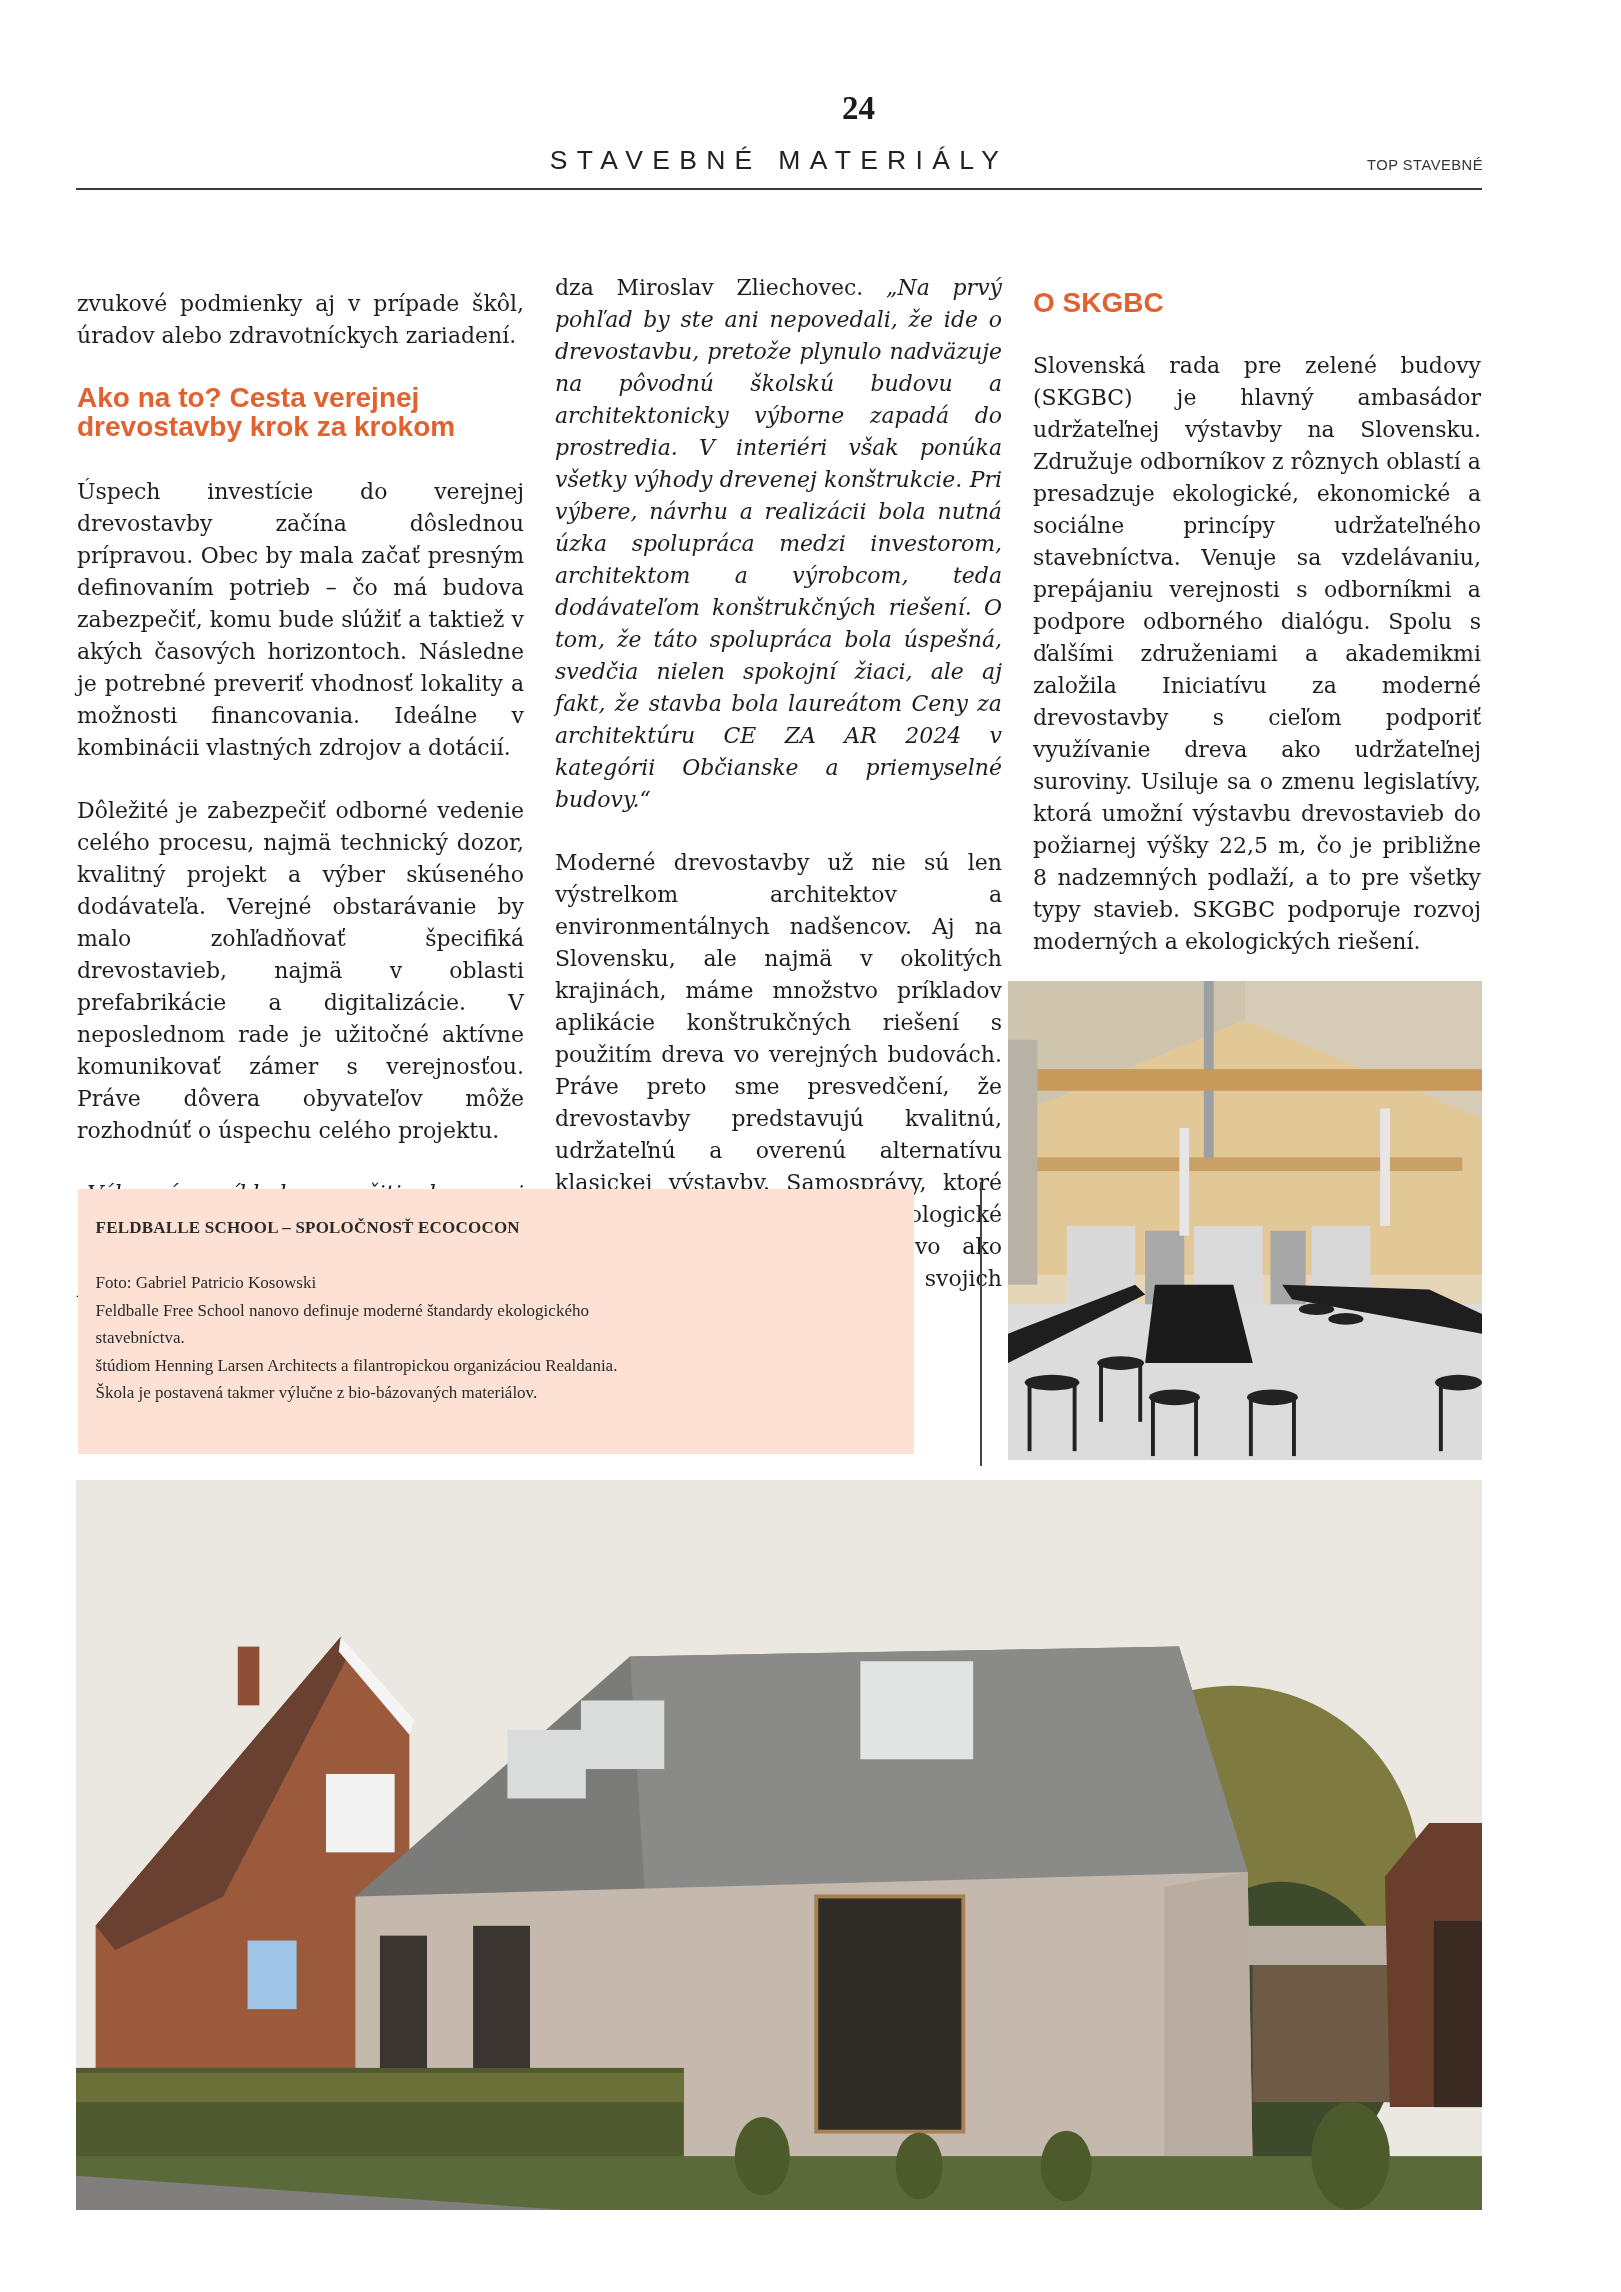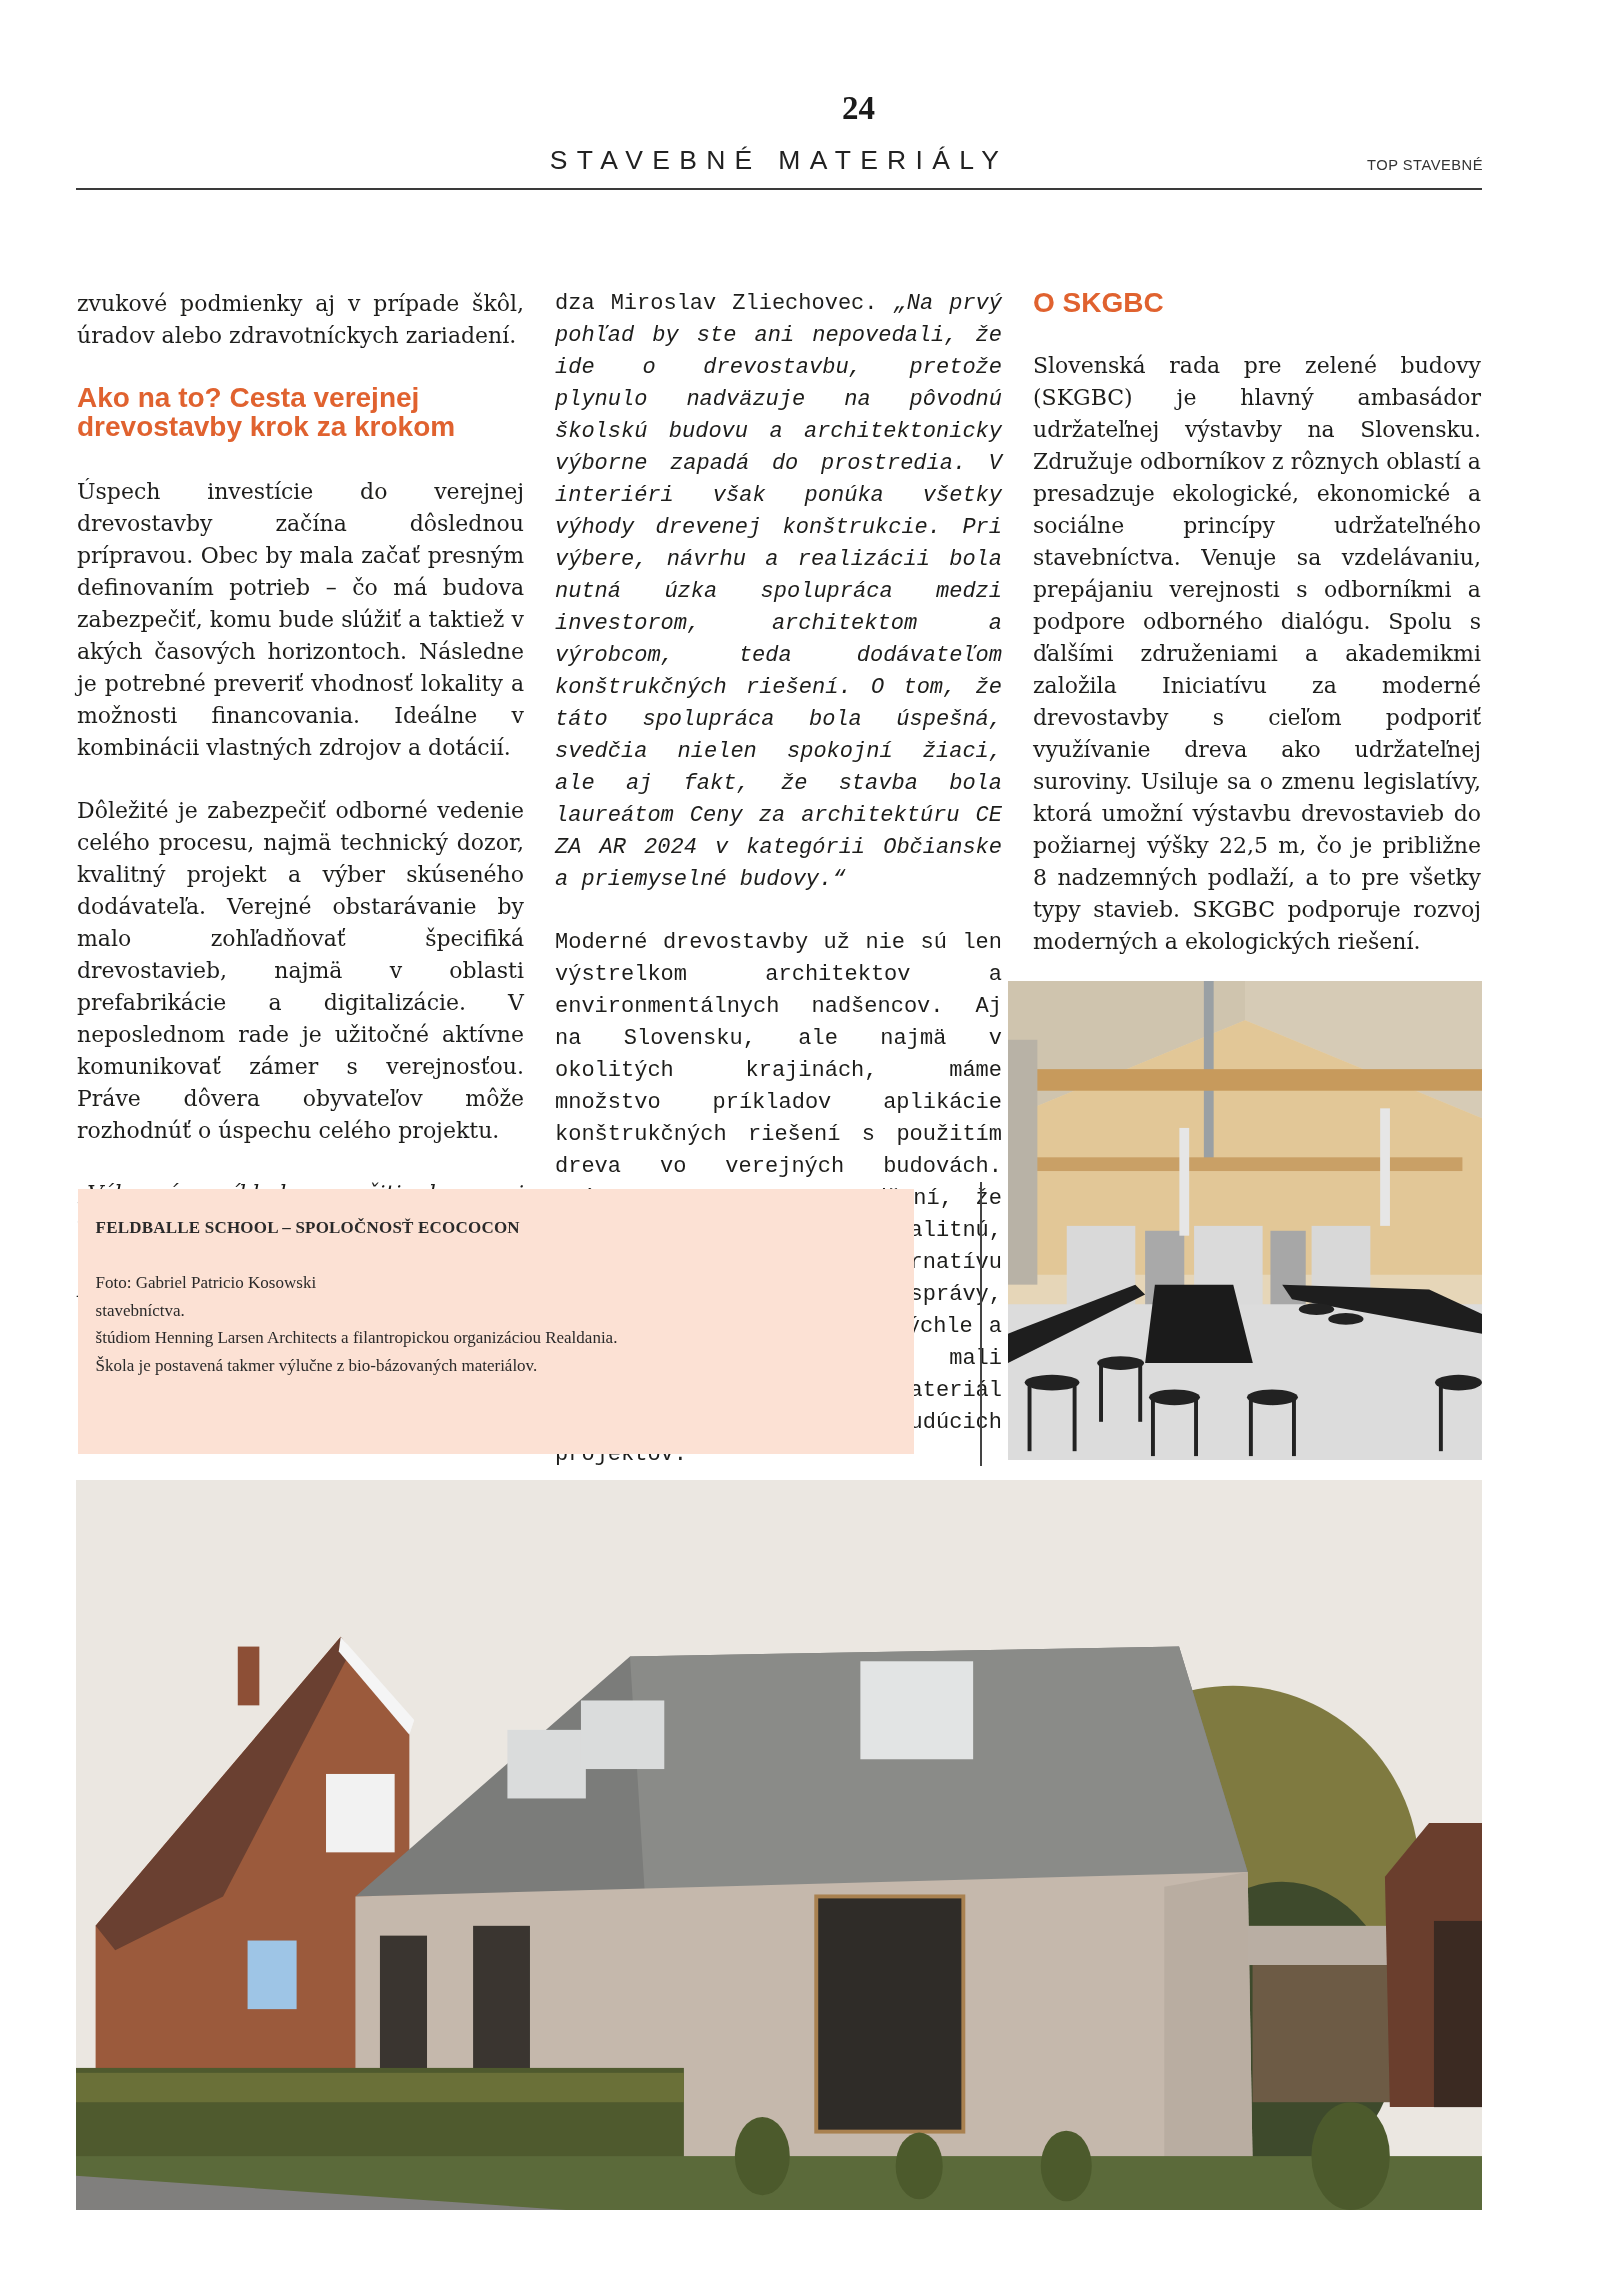--- a/index.html
+++ b/index.html
@@ -17,21 +17,21 @@
   .brand {
     right: 138px; top: 157px;
     font-family: "Liberation Sans", "DejaVu Sans", sans-serif; font-size: 14.7px; letter-spacing: 0.5px; color: #333;
   }
   .header-rule { left: 76px; top: 188px; width: 1406px; height: 2px; background: #3a3a3a; }
 
   .col { font-family: "DejaVu Serif", "Liberation Serif", serif; font-size: 22px; line-height: 32px; text-align: justify; hyphens: manual; color: #1d1d1b; margin-top: 12px; }
   .col p { margin: 0 0 31px 0; }
   .col .it { font-style: italic; }
   .col1 { left: 77px; top: 276px; width: 447px; }
-  .col2 { left: 555px; top: 276px; width: 447px; font-family: Liberation Mono, monospace; }
+  .col2 { left: 555px; top: 260px; width: 447px; }
   .col3 { left: 1033px; top: 276px; width: 448px; }
 
   .subhead {
     font-family: "Liberation Sans", "DejaVu Sans", sans-serif; font-weight: bold; font-size: 28px; line-height: 29px;
     color: #e0622f; margin: 0 0 35px 0; text-align: left;
   }
   .subhead.sk { margin-bottom: 33px; }
 
   .credit { text-align: right; font-family: "Liberation Sans", "DejaVu Sans", sans-serif; font-size: 17px; color: #222; margin-top: 2px; }
   .credit b { font-weight: bold; }
@@ -73,20 +73,21 @@
 
 <div class="abs col col3">
   <div class="subhead sk">O SKGBC</div>
   <p>Slovenská rada pre zelené budovy (SKGBC) je hlavný ambasádor udržateľnej výstavby na Slovensku. Združuje odborníkov z rôznych oblastí a presadzuje ekologické, ekonomické a sociálne princípy udržateľného stavebníctva. Venuje sa vzdelávaniu, prepájaniu verejnosti s odborníkmi a podpore odborného dialógu. Spolu s ďalšími združeniami a akademikmi založila Iniciatívu za moderné drevostavby s cieľom podporiť využívanie dreva ako udržateľnej suroviny. Usiluje sa o zmenu legislatívy, ktorá umožní výstavbu drevostavieb do požiarnej výšky 22,5 m, čo je približne 8 nadzemných podlaží, a to pre všetky typy stavieb. SKGBC podporuje rozvoj moderných a ekologických riešení.</p>
   <div class="credit"><b>TEXT:</b><span> Slovenská rada pre zelené budovy</span></div>
 </div>
 
 <div class="abs caption-box">
   <div class="caption-title">FELDBALLE SCHOOL – SPOLOČNOSŤ ECOCOCON</div>
   <p class="caption-line">Foto: Gabriel Patricio Kosowski</p>
+  <p class="caption-line">Feldballe Free School nanovo definuje moderné štandardy ekologického</p>
   <p class="caption-line">stavebníctva.</p>
   <p class="caption-line">štúdiom Henning Larsen Architects a filantropickou organizáciou Realdania.</p>
   <p class="caption-line">Škola je postavená takmer výlučne z bio-bázovaných materiálov.</p>
 </div>
 
 <div class="abs divider"></div>
 
 <div class="abs photo photo-interior" aria-label="photo of school laboratory interior with wooden beams, black tables and stools">
   <svg viewBox="0 0 484 489" preserveAspectRatio="none">
     <rect width="484" height="489" fill="#e6d6b8"></rect>

